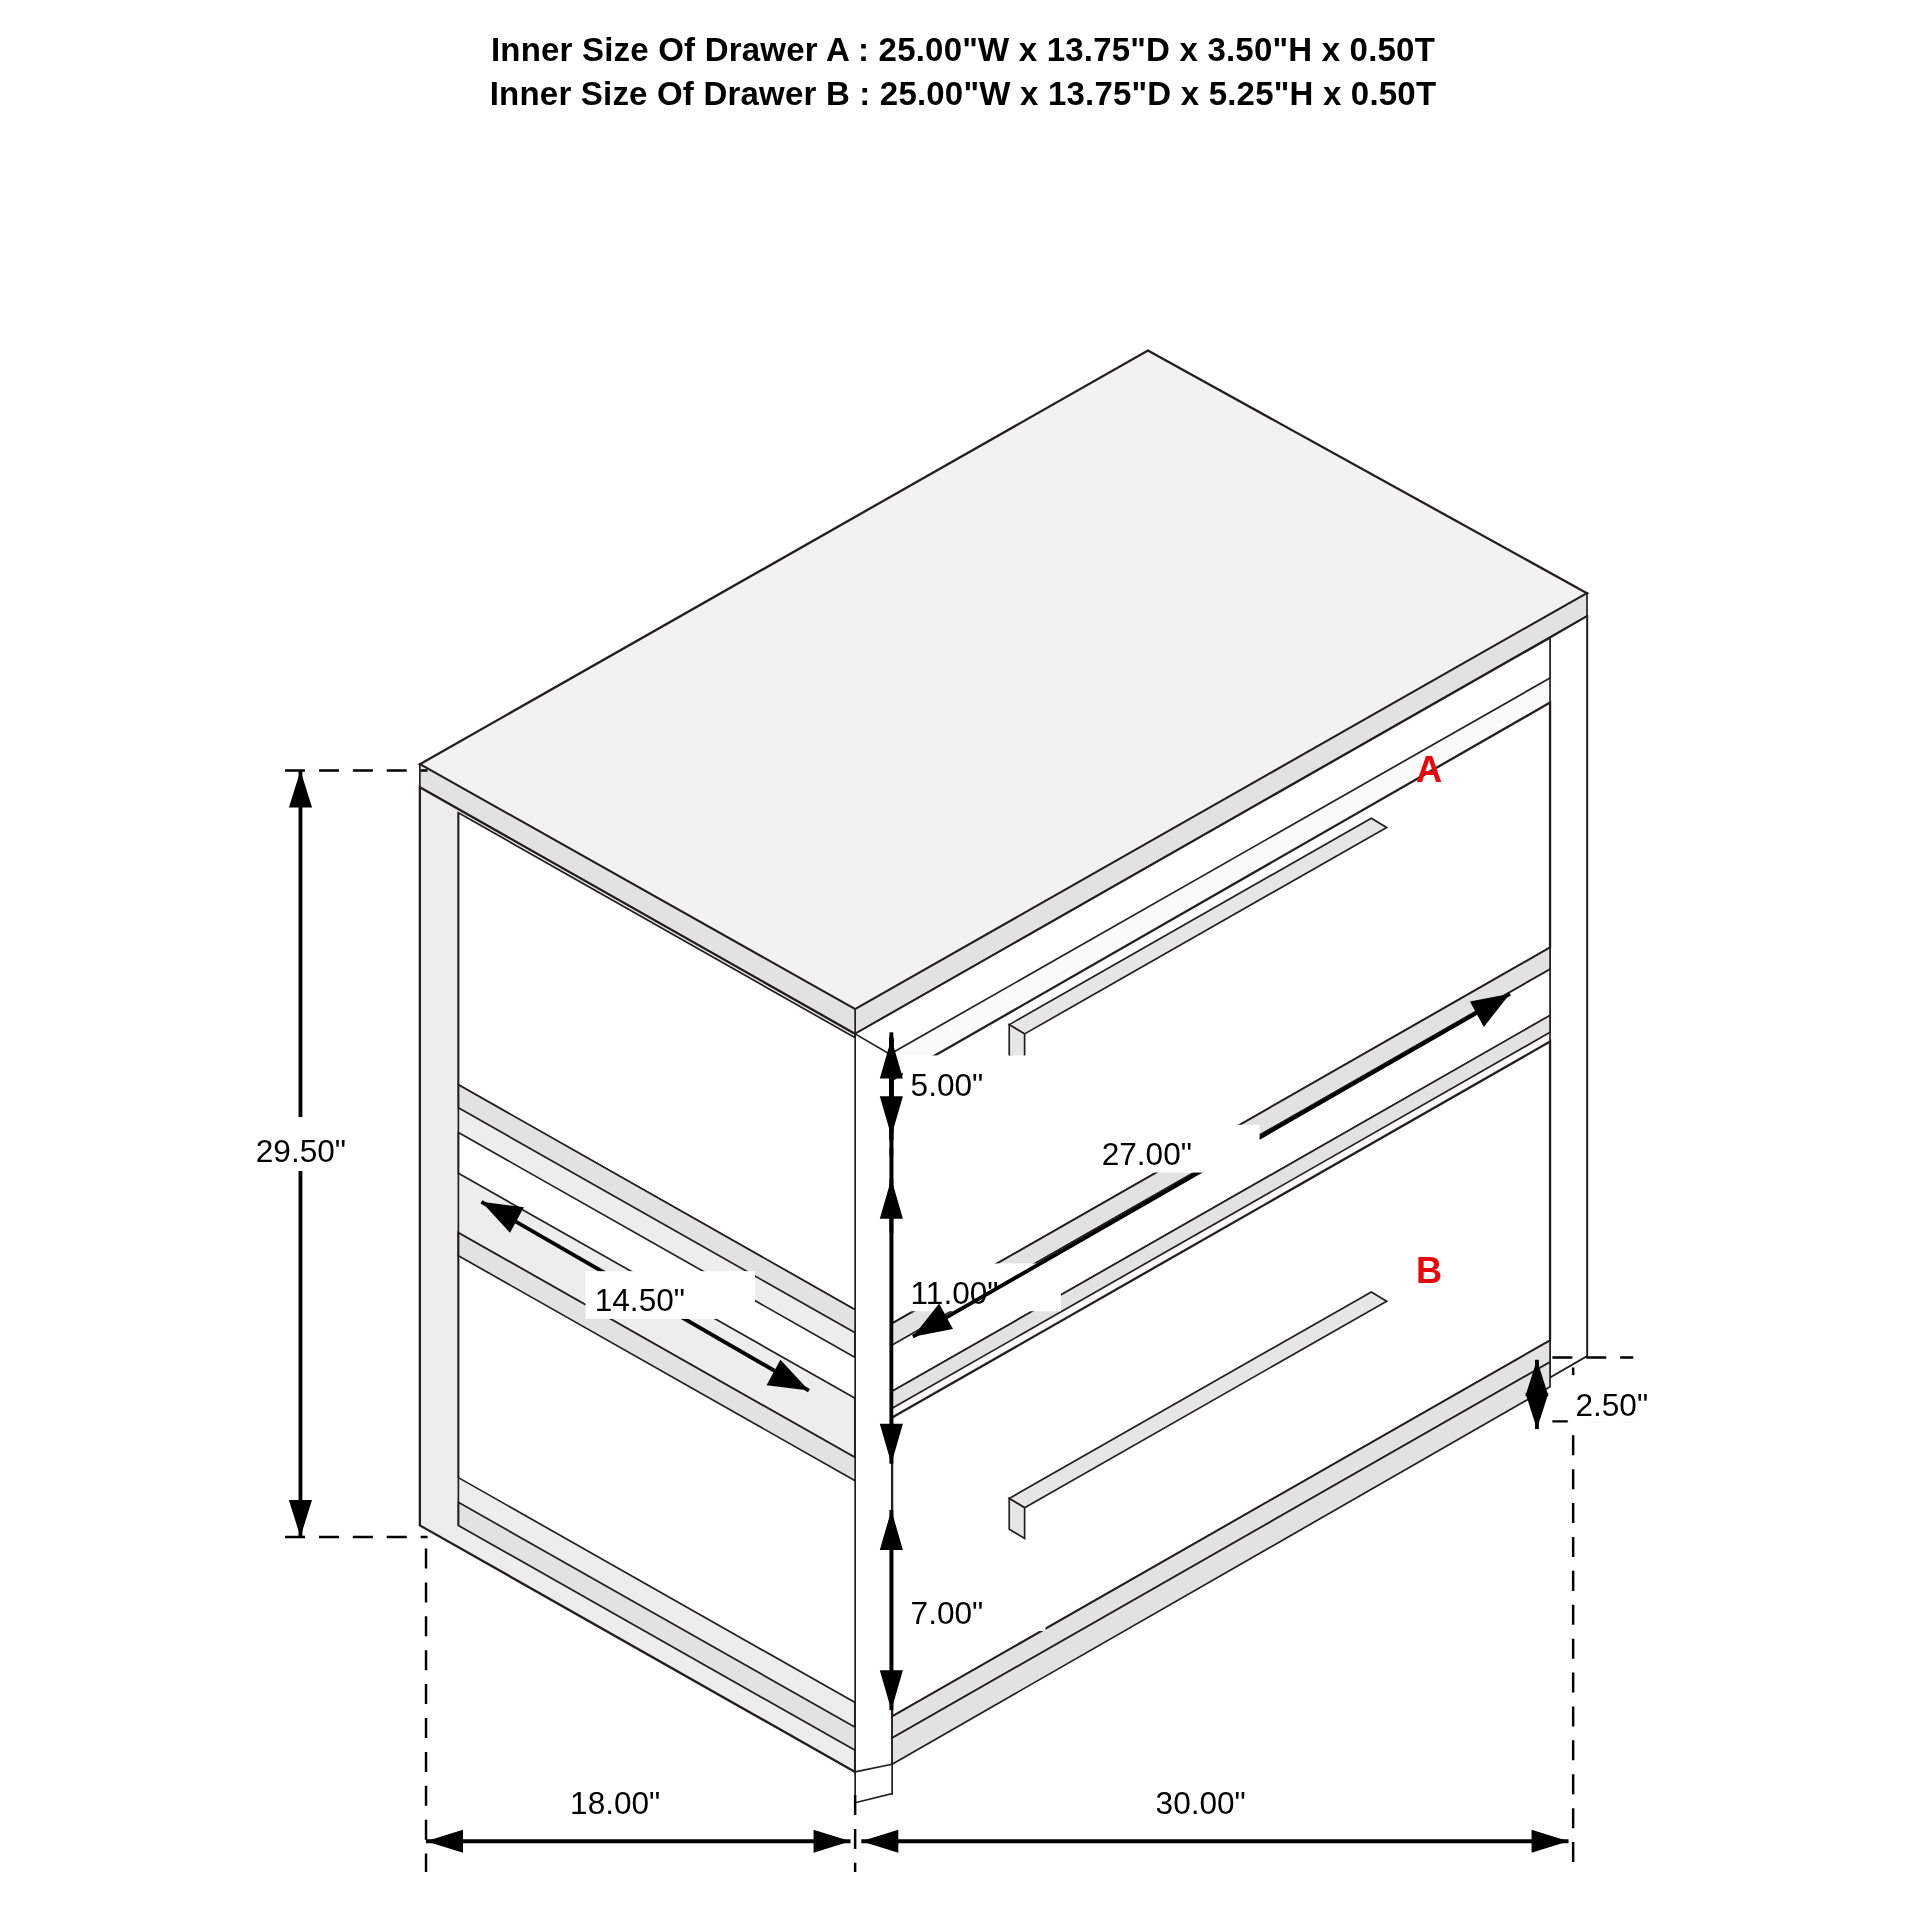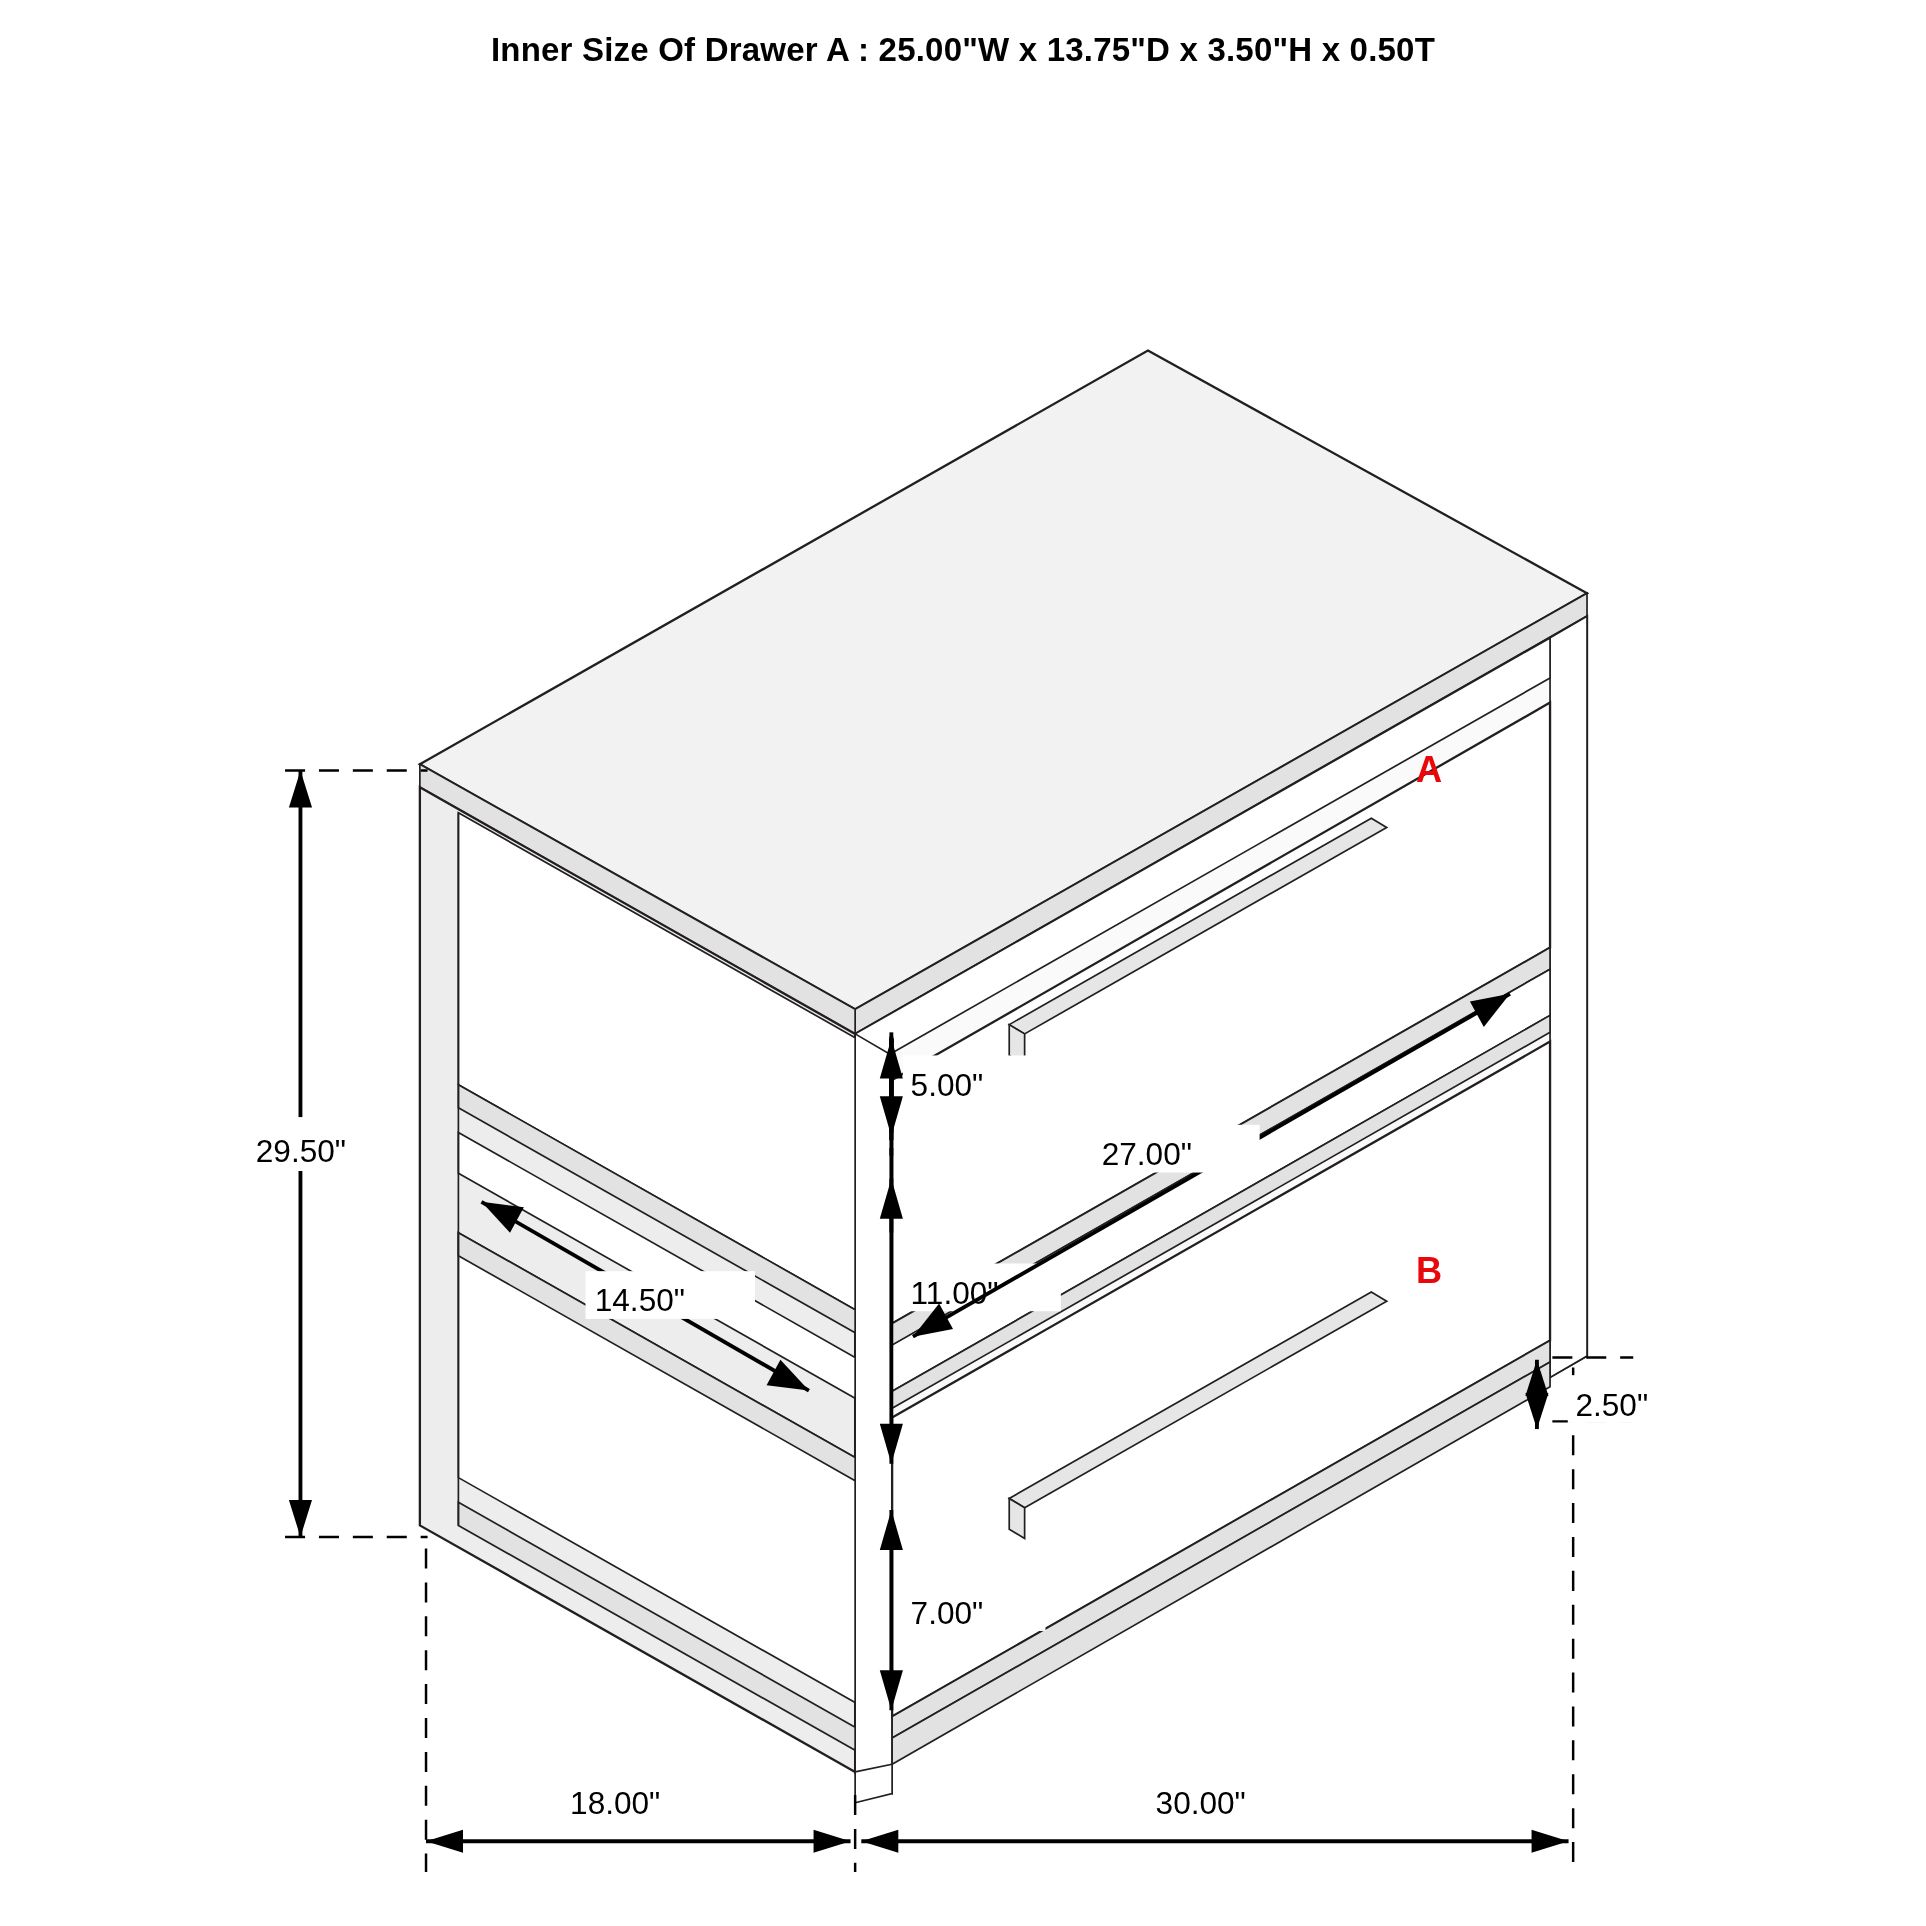--- a/index.html
+++ b/index.html
@@ -67,20 +67,21 @@
   .face-white { fill: #ffffff; }
   .handle { fill: #e6e6e6; }
 </style>
 </head>
 <body>
 
 <div id="diagram-root">
 
   <div class="header-block">
     <div class="header-line">Inner Size Of Drawer A : 25.00"W x 13.75"D x 3.50"H x 0.50T</div>
+    <div class="header-line">Inner Size Of Drawer B : 25.00"W x 13.75"D x 5.25"H x 0.50T</div>
   </div>
 
   <svg id="drawing" viewBox="0 0 2500 2500">
 
     <g>
 
       <polygon class="face-top ln med" points="1490,455 2060,770 1110,1310 545,992"></polygon>
 
       <polygon class="face-dark ln thin" points="2060,770 2060,800 1110,1342 1110,1310"></polygon>
 

